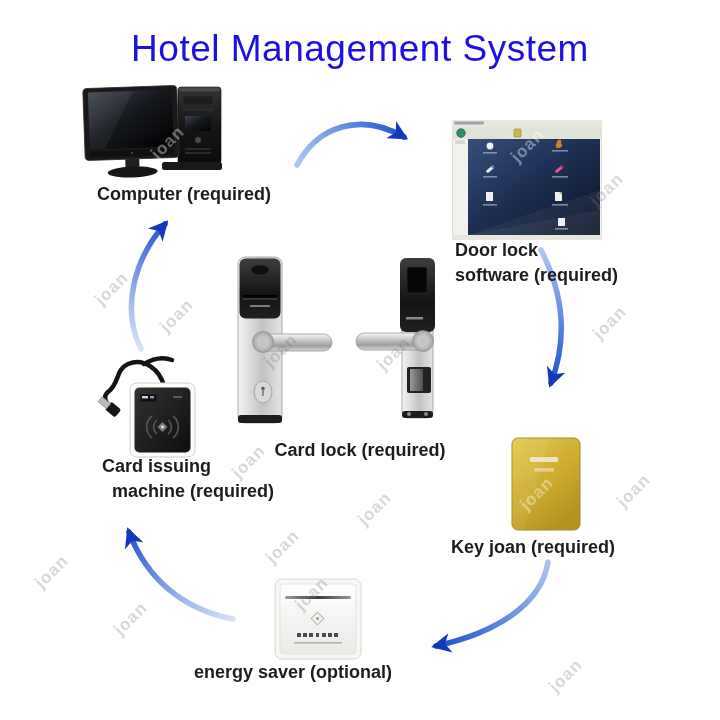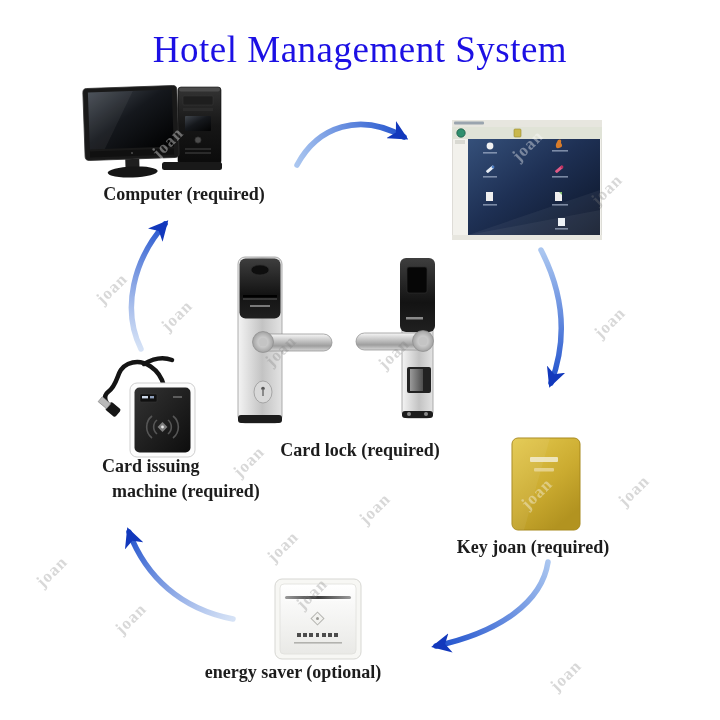--- a/index.html
+++ b/index.html
@@ -1,17 +1,17 @@
 <!DOCTYPE html>
 <html><head>
 <meta charset="utf-8">
 <style>
   html,body{margin:0;padding:0;background:#ffffff;}
   #canvas{position:relative;width:720px;height:704px;background:#ffffff;overflow:hidden;
-          font-family:Liberation Serif, serif;}
+          font-family:Liberation Sans, sans-serif;}
   .abs{position:absolute;}
   #title{left:0;right:0;top:28px;text-align:center;font-size:37px;font-weight:400;
          color:#1c10e4;letter-spacing:0.5px;z-index:3;}
   .node-label{color:#1c1c1c;font-weight:700;font-size:18px;line-height:25px;z-index:3;}
   .center{transform:translateX(-50%);text-align:center;}
   .wm{color:rgba(125,125,125,0.30);font-size:17px;font-weight:700;z-index:4;pointer-events:none;
       transform:translate(-50%,-50%) rotate(-45deg);letter-spacing:1px;}
   .wm-light{color:rgba(255,255,255,0.38);}
   svg{display:block;}
   .device{z-index:1;}
@@ -97,20 +97,22 @@
         <rect x="31" y="84" width="14" height="1.6" fill="#aebcd2" opacity="0.65"></rect>
       <rect x="103" y="72" width="7" height="9" fill="#efefef"></rect>
         <polygon points="110,72 110,75 107,72" fill="#7fbf6e"></polygon>
       <rect x="100" y="84" width="16" height="1.6" fill="#aebcd2" opacity="0.65"></rect>
       <rect x="106" y="98" width="7" height="8" fill="#eef2f6"></rect>
         <rect x="103" y="108" width="13" height="1.6" fill="#aebcd2" opacity="0.65"></rect>
     </g>
     <rect x="0" y="115" width="150" height="5" fill="#e7e6df"></rect>
   </svg>
   <div class="abs node-label" style="left:455px;top:238px;">
+    <div>Door lock</div>
+    <div>software (required)</div>
   </div>
 
   <svg class="abs device" style="left:230px;top:255px;" width="220" height="170" viewBox="0 0 220 170">
     <defs>
       <linearGradient id="plateG" x1="0" y1="0" x2="1" y2="0">
         <stop offset="0" stop-color="#f4f4f4"></stop>
           <stop offset="0.55" stop-color="#c3c3c3"></stop>
           <stop offset="1" stop-color="#e3e3e3"></stop>
       </linearGradient>
       <linearGradient id="modG" x1="0" y1="0" x2="0" y2="1">

